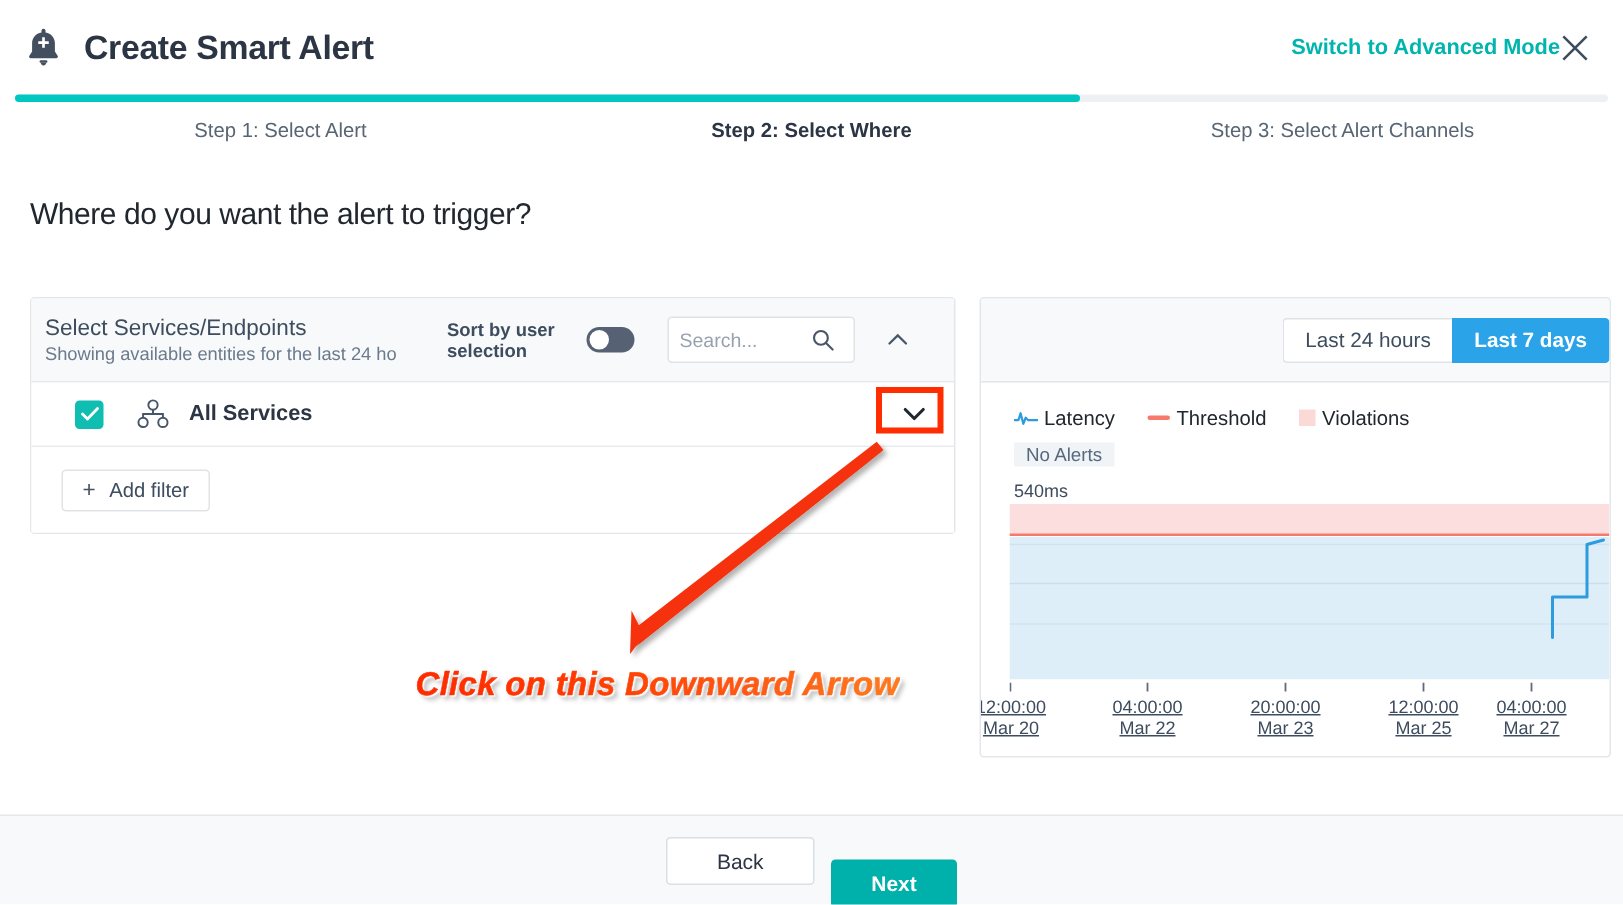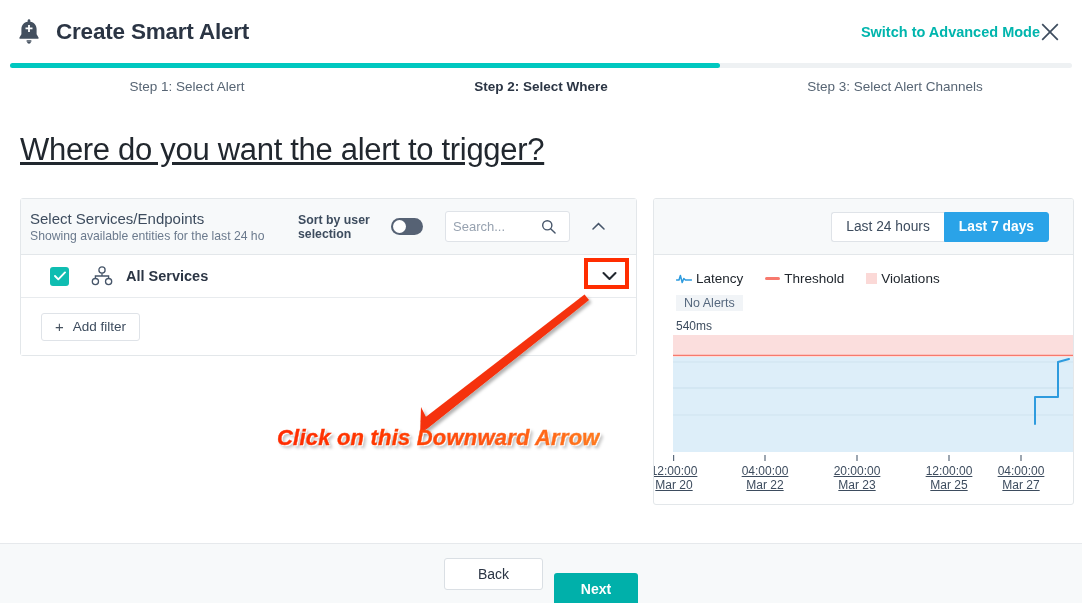--- a/index.html
+++ b/index.html
@@ -63,23 +63,22 @@
   }
   .step {
     flex: 1; text-align: center;
     font-size: 13.5px; color: #576574;
   }
   .step.active { font-weight: bold; color: #2b3544; }
 
   
   .page-heading {
     position: absolute; left: 20px; top: 132px;
-    font-size: 31px; font-weight: normal; color: #21272e;
+    font-size: 20px; font-weight: normal; color: #21272e;
     letter-spacing: -0.3px;
-    text-decoration: underline;
   }
 
   
   .left-panel {
     position: absolute; left: 20px; top: 198px;
     width: 617px; height: 158px;
     background: #ffffff;
     border: 1px solid #e3e7ea;
     border-radius: 3px;
   }
@@ -171,21 +170,21 @@
     background: #ffffff;
     border: 1px solid #e3e7ea;
     border-radius: 3px;
     overflow: hidden;
   }
   .rp-head {
     height: 56px; background: #f7f9fa;
     border-bottom: 1px solid #e3e7ea;
     display: flex; align-items: center; justify-content: flex-end;
   }
-  .range-group { display: flex; margin-right: 24px; }
+  .range-group { display: flex; margin-right: 0; }
   .range-btn {
     height: 30px; padding: 0 14px; font-size: 13.8px;
     display: flex; align-items: center; cursor: pointer;
     background: #ffffff; color: #3d4c5e;
     border: 1px solid #dfe3e8;
   }
   .range-btn:first-child { border-radius: 3px 0 0 3px; border-right: none; }
   .range-btn:last-child { border-radius: 0 3px 3px 0; }
   .range-btn.active {
     background: #2aa3e8; color: #ffffff; border-color: #2aa3e8;
@@ -228,21 +227,21 @@
     width: 45px; height: 31px;
     border: 4px solid #ff2d00;
     pointer-events: none;
   }
   .annot-arrow {
     position: absolute; left: 380px; top: 290px;
     width: 230px; height: 165px;
     pointer-events: none;
   }
   .annot-text {
-    position: absolute; left: 277px; top: 425px;
+    position: absolute; left: 277px; top: 443px;
     font-size: 22px; font-weight: bold; font-style: italic;
     background: linear-gradient(90deg,#ff2b00 0%,#ff3a00 35%,#ff5a14 70%,#ff7a1e 100%);
     -webkit-background-clip: text; background-clip: text;
     color: transparent;
     -webkit-text-stroke: 0.4px rgba(255,255,255,0.0);
     filter: drop-shadow(1.5px 1.5px 0px #ffffff) drop-shadow(2.5px 2.5px 1.5px rgba(0,0,0,0.22));
     letter-spacing: 0.2px;
     white-space: nowrap;
   }
 

